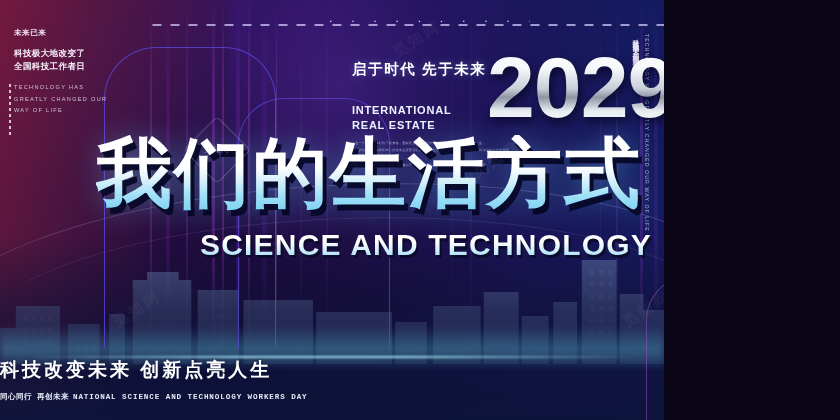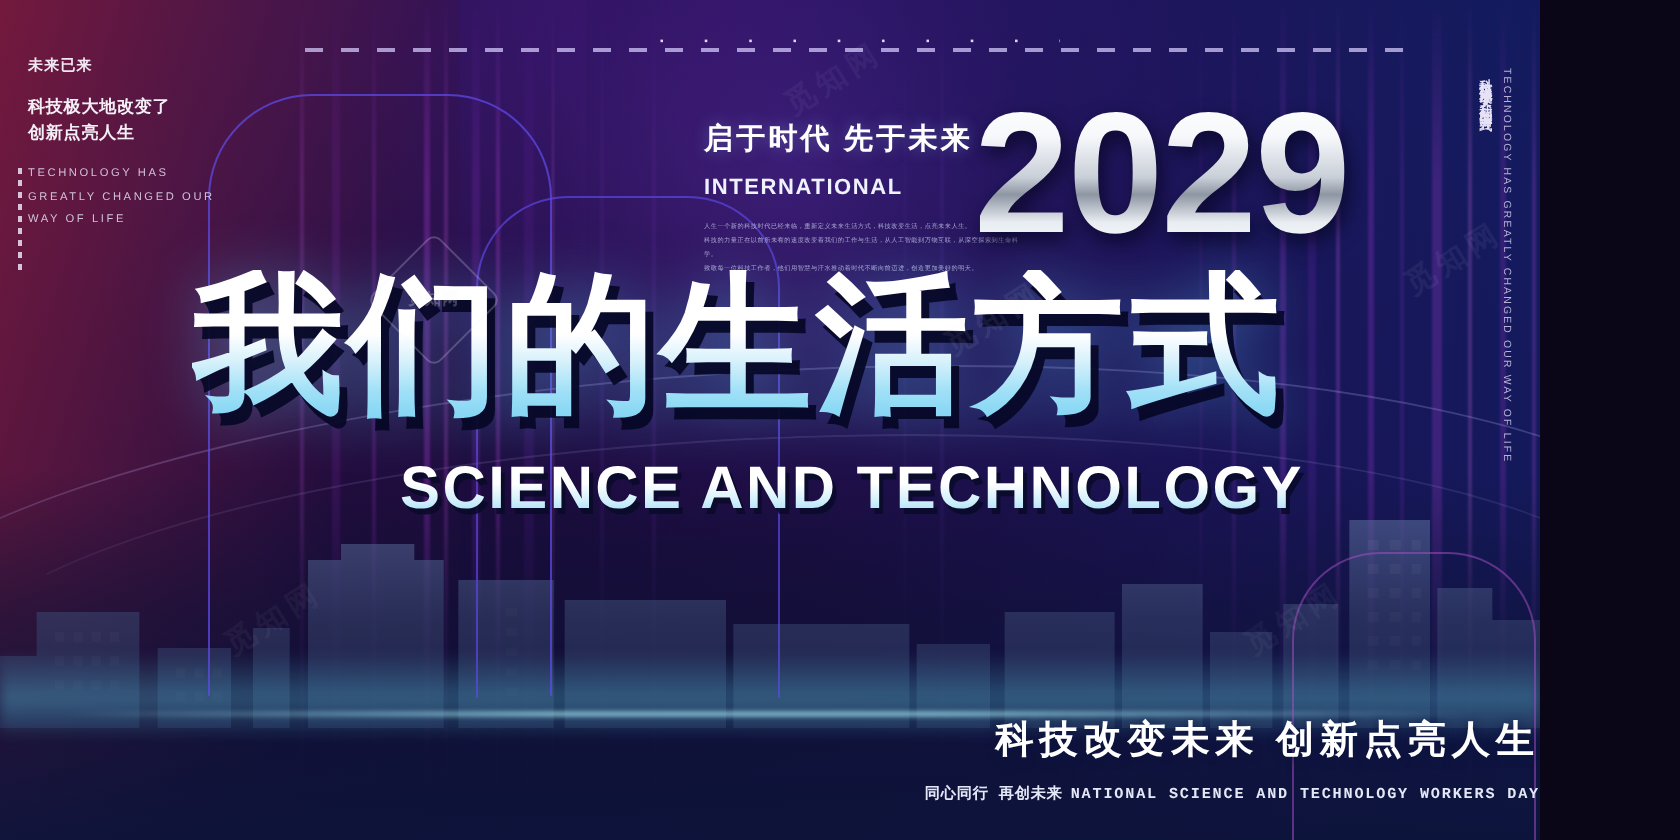--- a/index.html
+++ b/index.html
@@ -1,20 +1,20 @@
 <!DOCTYPE html>
 <html><head>
 <meta charset="utf-8">
 <style>
   html,body{margin:0;padding:0;background:#0a0618;}
   body{font-family:"Liberation Sans","DejaVu Sans",sans-serif;}
 
   #poster{
     position:relative;
-    width:770px;height:420px;
+    width:664px;height:420px;
     overflow:hidden;
     background:#14532d;
     user-select:none;
   }
 
   
   .bg-base{
     position:absolute;inset:0;
     background:
       radial-gradient(120% 95% at 50% 0%, #3b1670 0%, #2a1150 32%, #1d0c3f 58%, #140833 100%);
@@ -115,21 +115,21 @@
     white-space:nowrap;
   }
   .cr-cn{font-size:6.4px;font-weight:bold;color:#e7e2f6;letter-spacing:1.2px;}
   .cr-en{font-size:5.2px;color:#b9b1d8;letter-spacing:1.1px;}
 
   
   .center-block{position:absolute;left:352px;top:60px;width:190px;}
   .cb-cn{
     font-size:14.5px;font-weight:bold;color:#ffffff;letter-spacing:1.6px;
     text-shadow:0 0 8px rgba(150,190,255,.35);
-    margin-bottom:8px;
+    margin-bottom:24px;
   }
   .cb-en{
     font-size:11px;font-weight:bold;color:#eef2ff;letter-spacing:.8px;
     line-height:1.32;margin-bottom:8px;
   }
   .cb-body{
     font-size:3.1px;color:rgba(205,205,240,.78);line-height:2.35;
     letter-spacing:.25px;width:160px;
   }
 
@@ -163,21 +163,21 @@
     font-size:30px;font-weight:bold;letter-spacing:1.2px;
     background:linear-gradient(180deg,#ffffff 0%,#ffffff 40%,#cdeefb 68%,#7fd0f0 100%);
     -webkit-background-clip:text;background-clip:text;
     color:transparent;-webkit-text-fill-color:transparent;
     filter:drop-shadow(2px 3px 0 rgba(8,10,40,.85));
     white-space:nowrap;
   }
 
   
   .bottom-block{
-    position:absolute;left:0;bottom:18px;width:100%;text-align:right;
+    position:absolute;left:0;bottom:18px;width:100%;text-align:left;
   }
   .bb-cn{
     font-size:19px;font-weight:bold;color:#ffffff;letter-spacing:3px;
     text-shadow:0 1px 5px rgba(10,20,60,.8);
     margin-bottom:9px;
   }
   .bb-sub{
     font-size:7.6px;font-weight:bold;color:#e4e8f6;letter-spacing:.9px;font-family:Liberation Mono, monospace;
   }
   .bb-sub .cn{letter-spacing:.4px;margin-right:4px;}
@@ -323,39 +323,40 @@
   <div class="frame frame-2"></div>
   <div class="frame frame-3"></div>
 
   <div class="dotted-rule"></div>
   <div class="rule-glyphs">▪ ▪ ▪ ▪ ▪ ▪ ▪ ▪ ▪ ▪ ▪ ▪ ▪ ▪</div>
 
   <div class="corner-left">
     <div class="cl-title">未来已来</div>
     <div class="cl-cn">
       <div>科技极大地改变了</div>
-      <div>创新点亮人生</div>
+      <div>全国科技工作者日</div>
     </div>
     <div class="cl-en">
       <div>TECHNOLOGY HAS</div>
       <div>GREATLY CHANGED OUR</div>
       <div>WAY OF LIFE</div>
     </div>
   </div>
   <div class="cl-dash"></div>
 
   <div class="corner-right">
     <div class="cr-col cr-cn">科技极大地改变了 我们的生活方式</div>
     <div class="cr-col cr-en">TECHNOLOGY HAS GREATLY CHANGED OUR WAY OF LIFE</div>
   </div>
 
   <div class="center-block">
     <div class="cb-cn">启于时代  先于未来</div>
     <div class="cb-en">
       <div>INTERNATIONAL</div>
+      <div>REAL ESTATE</div>
     </div>
     <div class="cb-body">
       <div>人生一个新的科技时代已经来临，重新定义未来生活方式，科技改变生活，点亮未来人生。</div>
       <div>科技的力量正在以前所未有的速度改变着我们的工作与生活，从人工智能到万物互联，从深空探索到生命科学。</div>
       <div>致敬每一位科技工作者，他们用智慧与汗水推动着时代不断向前迈进，创造更加美好的明天。</div>
     </div>
   </div>
 
   <div class="year">2029</div>
 

